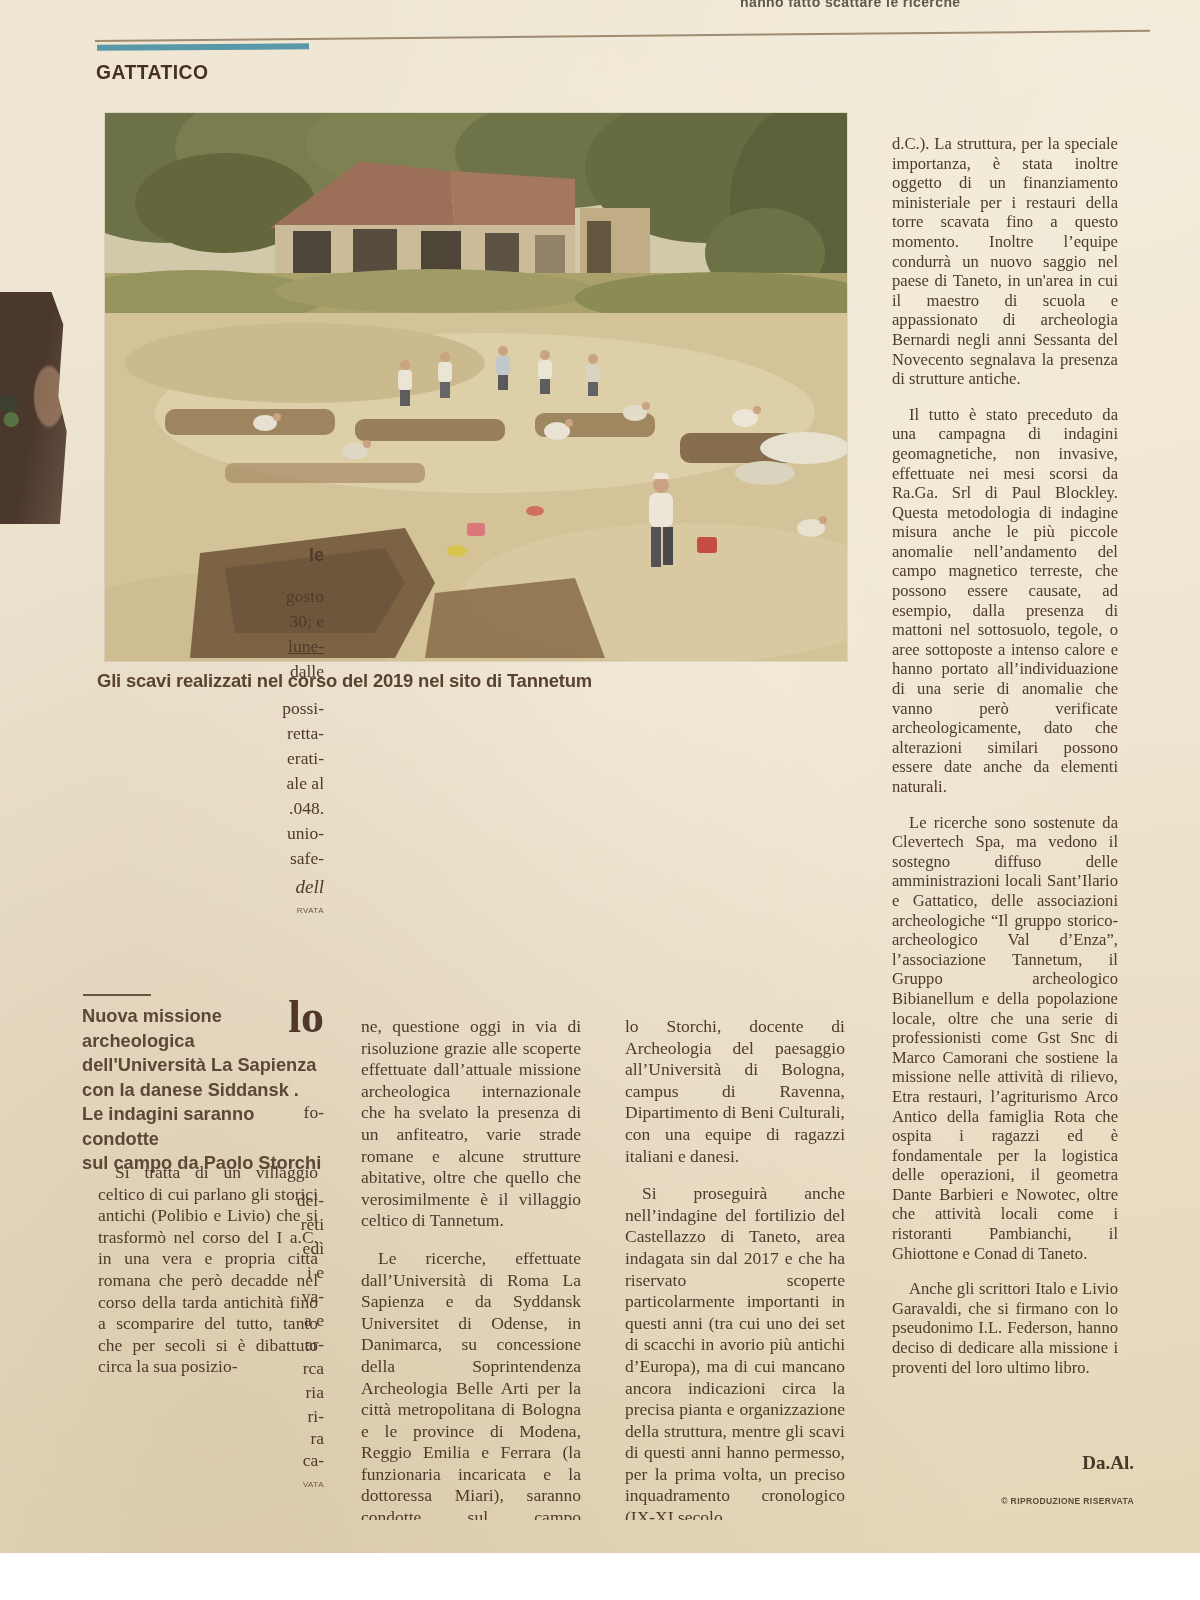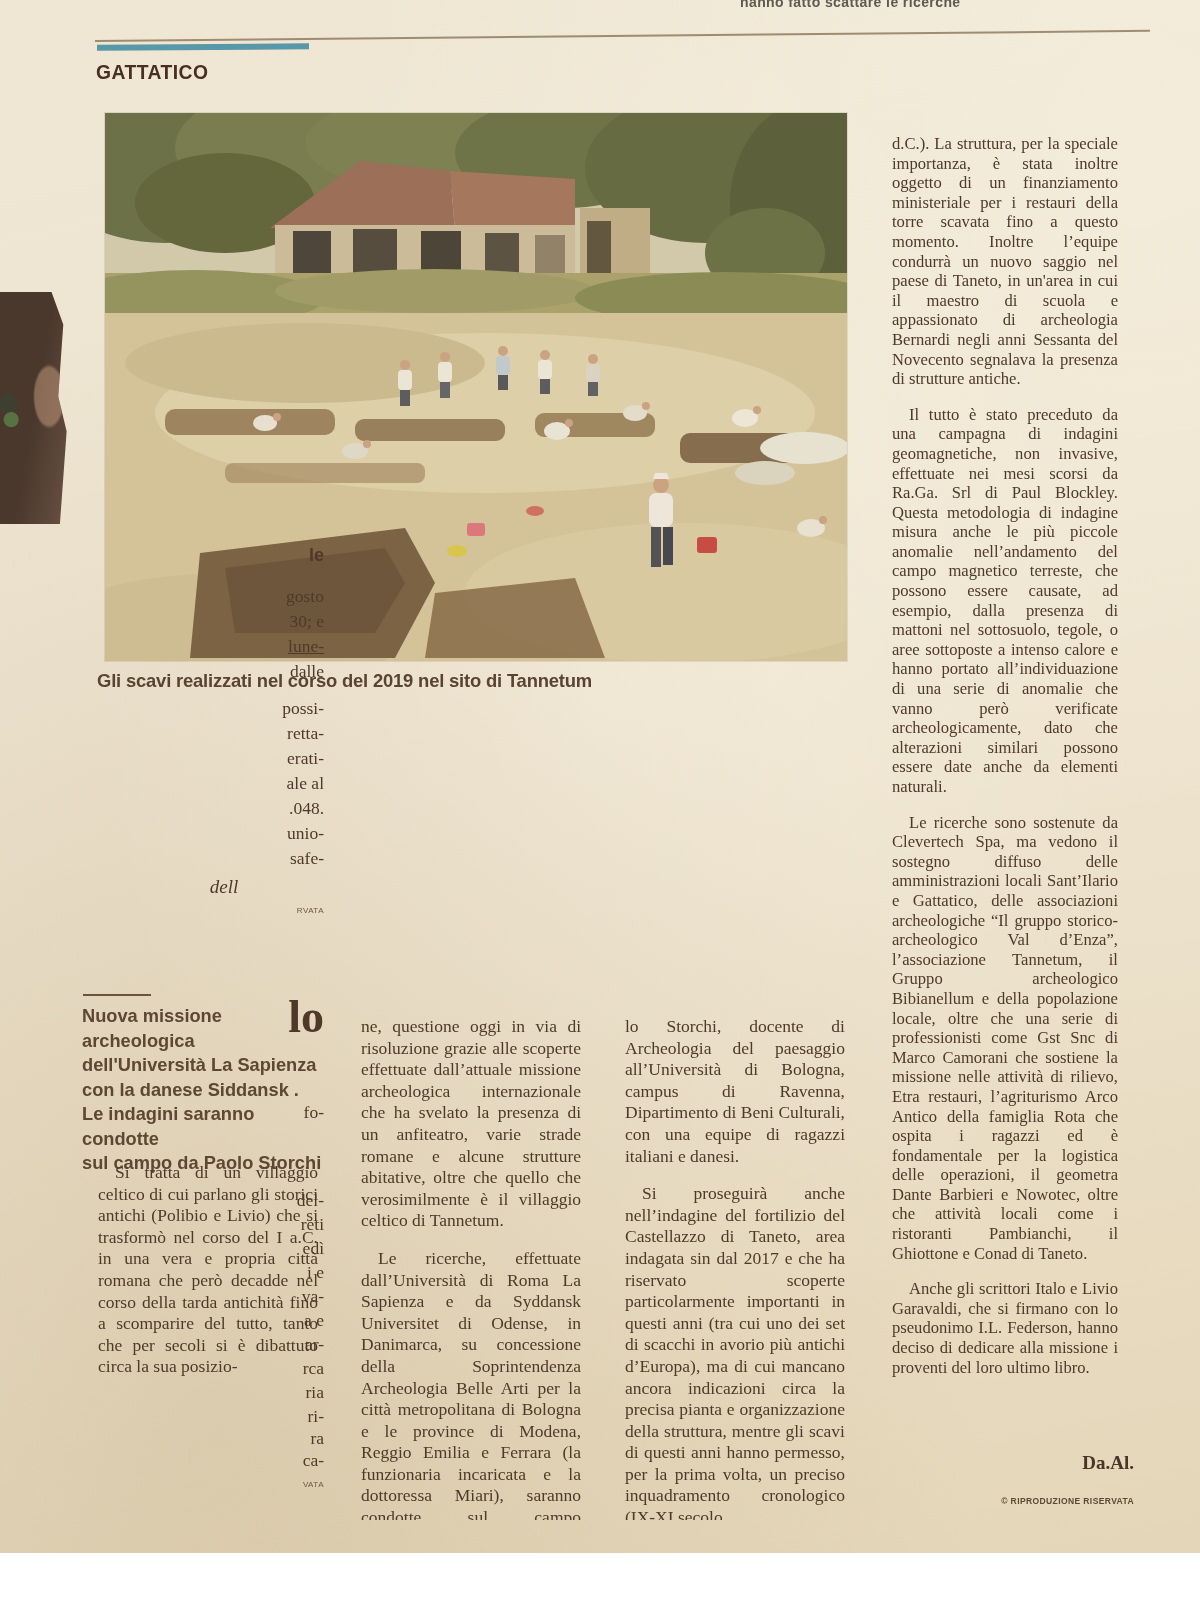--- a/index.html
+++ b/index.html
@@ -53,21 +53,21 @@
       radial-gradient(circle at 30% 55%, rgba(90,120,70,.9) 0 7px, transparent 8px),
       radial-gradient(circle at 26% 48%, rgba(60,65,50,.9) 0 9px, transparent 10px),
       radial-gradient(ellipse at 75% 45%, rgba(190,150,120,.55) 0 14px, transparent 16px),
       linear-gradient(100deg,#4a382c 55%,#5c463a 80%,#6b5244 100%);
     clip-path:polygon(0 0,78% 0,92% 14%,86% 45%,96% 60%,88% 100%,0 100%);
   }
   .frag{position:absolute;right:1138px;left:auto;width:200px;text-align:right;color:#4e3a2a;
     font-size:17.5px;white-space:nowrap;}
   .frag{transform:translateX(262px);} 
   .frag.bold-sans{font-family:"Liberation Sans",sans-serif;font-weight:bold;font-size:18px;}
-  .frag.italic{font-style:italic;font-size:19px;text-align:center;}
+  .frag.italic{font-style:italic;font-size:19px;}
   .frag.tiny{font-family:"Liberation Sans",sans-serif;font-size:8px;letter-spacing:.5px;color:#6b5742;}
   .frag.big-headline{font-weight:bold;font-size:46px;color:#4f382a;}
   
   #bottom-bar{left:108px;top:1584px;width:1092px;height:16px;
     background:linear-gradient(90deg,#3d5a75 0%,#2a3a5c 12%,#202c4e 40%,#1d284a 100%);
     transform:rotate(.15deg);}
   #bottom-bar-left{left:0px;top:1590px;width:70px;height:10px;background:#2a3a5c;opacity:.55;}
 </style>
 </head>
 <body>

